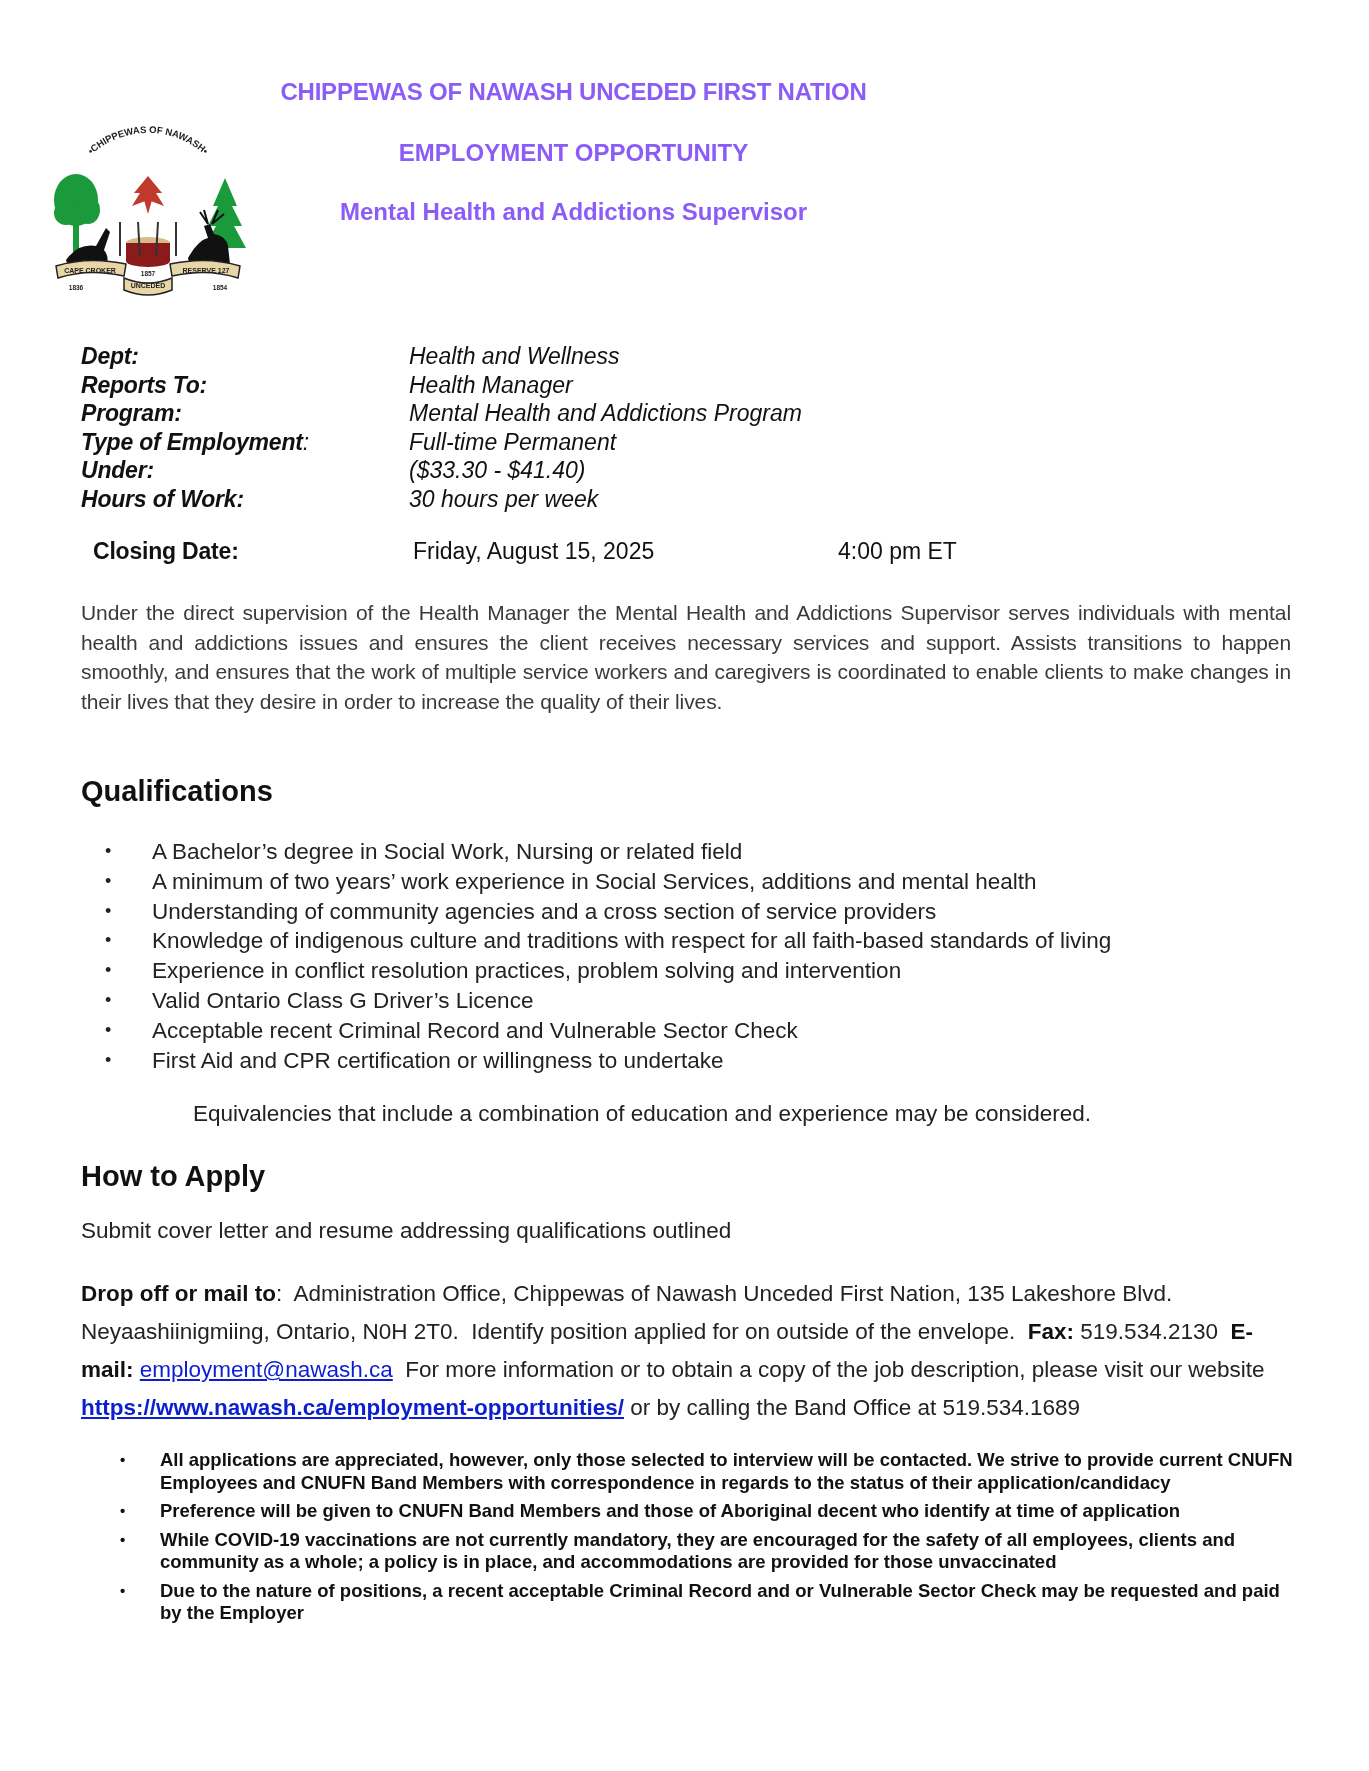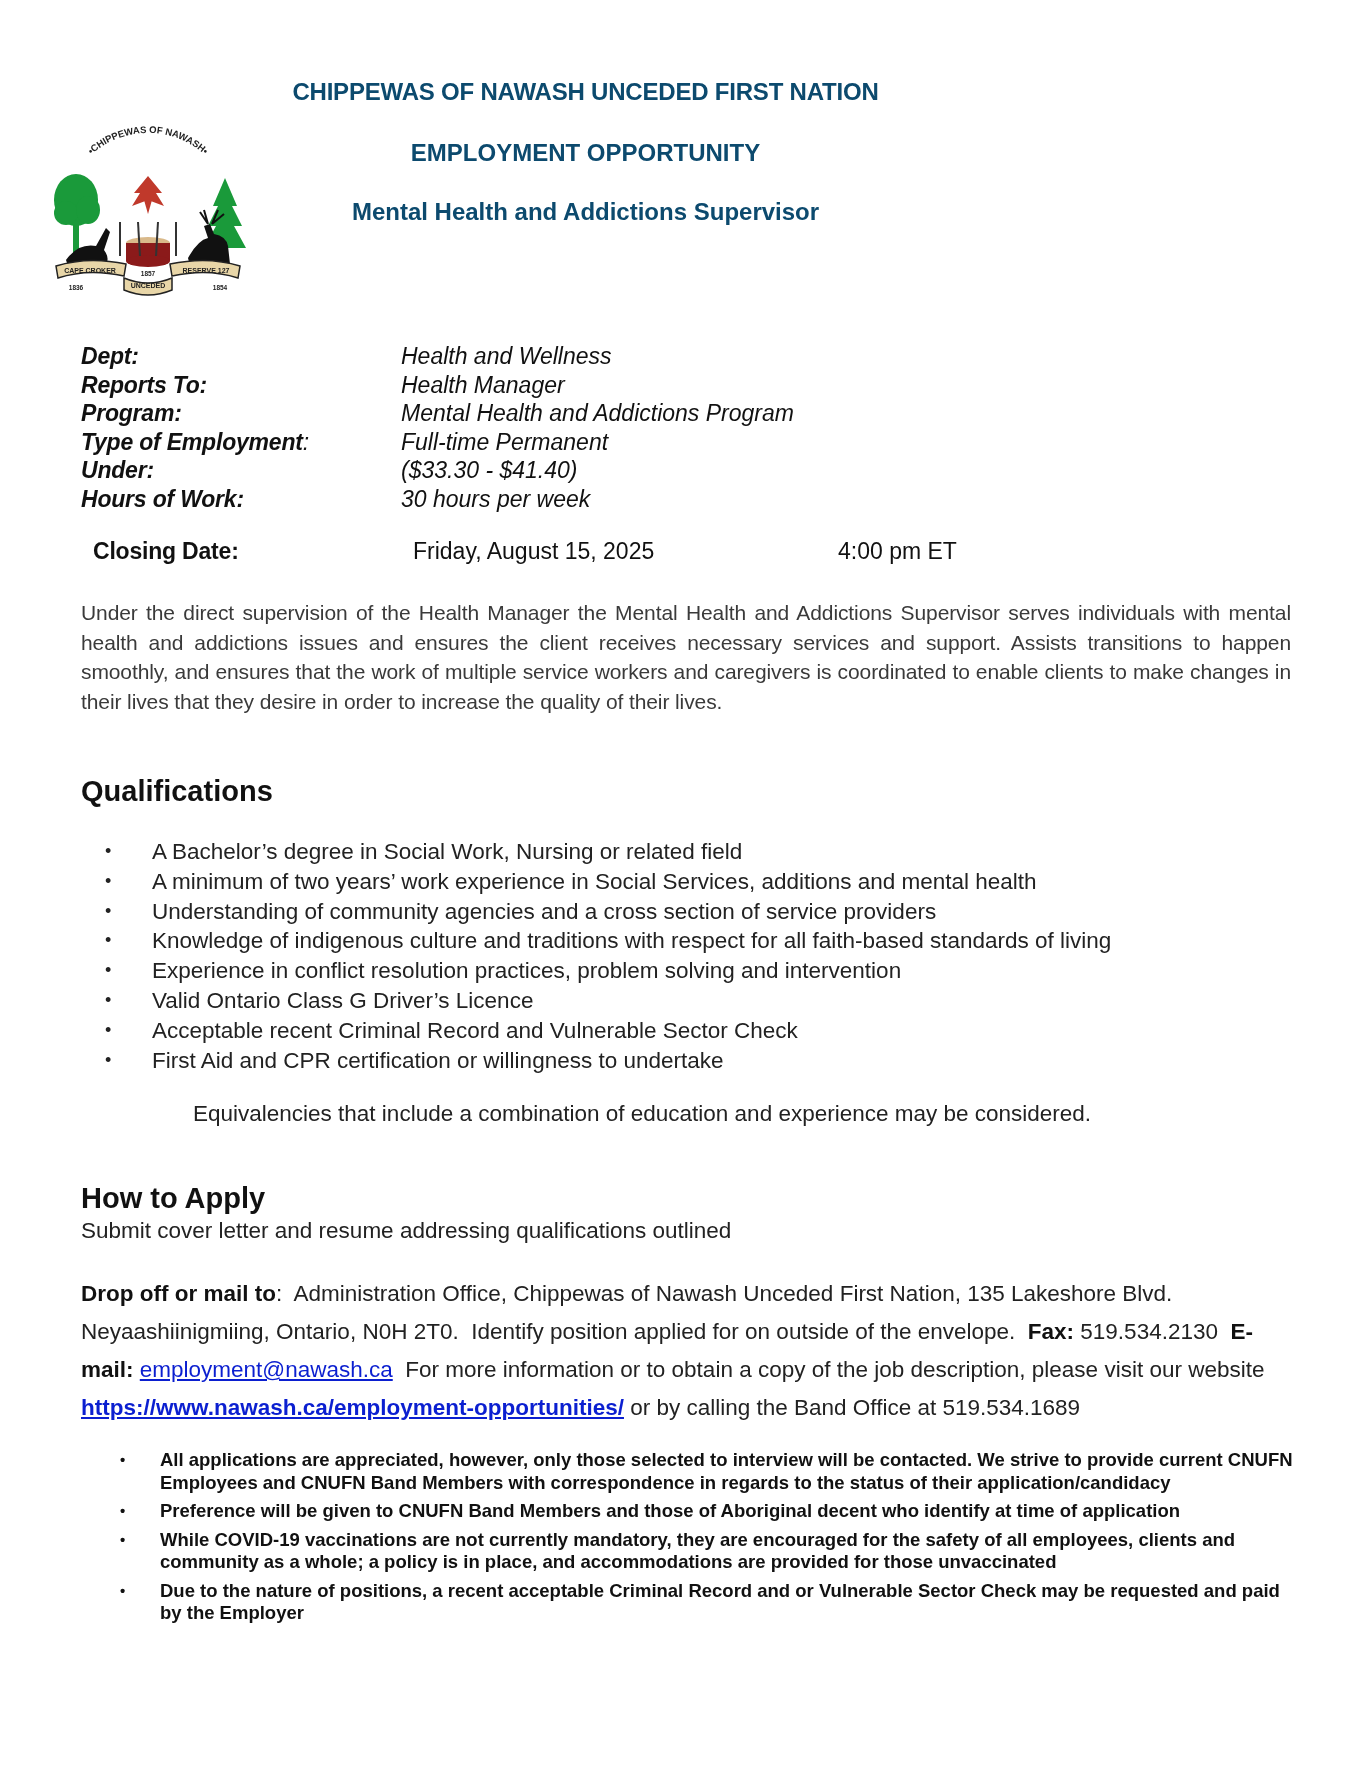--- a/index.html
+++ b/index.html
@@ -1,40 +1,40 @@
 <!DOCTYPE html>
 <html><head>
 <meta charset="utf-8">
 <style>
   html, body { margin: 0; padding: 0; background: #ffffff; }
   body { width: 1369px; height: 1771px; position: relative; overflow: hidden;
          font-family: "Liberation Sans", sans-serif; color: #000; }
   .page { position: absolute; left: 0; top: 0; width: 1369px; height: 1771px; }
 
-  .title { position: absolute; left: 16px; width: 1139px; text-align: center; font-weight: bold; color: #0c4a6e; }
+  .title { position: absolute; left: 4px; width: 1139px; text-align: center; font-weight: bold; color: #8b5cf6; }
   .t1 { top: 78px; font-size: 24px; letter-spacing: -0.2px; }
   .t2 { top: 139px; font-size: 24px; }
   .t3 { top: 198px; font-size: 24px; }
 
   .logo { position: absolute; left: 48px; top: 118px; width: 200px; height: 180px; }
 
   .info { position: absolute; left: 81px; top: 342px; font-size: 23px; line-height: 28.5px; color: #111; }
   .info-row { display: flex; font-style: italic; }
   .info-label { width: 320px; font-weight: bold; letter-spacing: -0.2px; }
-  .info-value { font-weight: normal; }
+  .info-value { font-weight: normal; margin-left: 8px; }
   .closing { position: absolute; left: 93px; top: 538px; font-size: 23px; color: #111; display: flex; }
   .closing .info-label { width: 320px; }
   .closing .date { width: 425px; }
 
   .desc { position: absolute; left: 81px; top: 598px; width: 1210px; font-size: 21px; line-height: 29.5px;
           color: #3a3a3a; text-align: justify; letter-spacing: -0.1px; }
 
   .h2 { position: absolute; left: 81px; font-size: 29px; font-weight: bold; color: #111; }
   .h-qual { top: 775px; }
-  .h-apply { top: 1160px; margin-top: 22px; }
+  .h-apply { top: 1160px; }
 
   .quals { position: absolute; left: 105px; top: 837px; margin: 0; padding: 0; list-style: none;
            font-size: 22.5px; line-height: 29.8px; color: #222; }
   .quals li { display: flex; }
   .quals .bullet { width: 47px; font-size: 18px; line-height: 29.8px; }
 
   .equiv { position: absolute; left: 193px; top: 1101px; font-size: 22.5px; color: #222; }
 
   .submit { position: absolute; left: 81px; top: 1218px; font-size: 22.5px; color: #222; }
 

